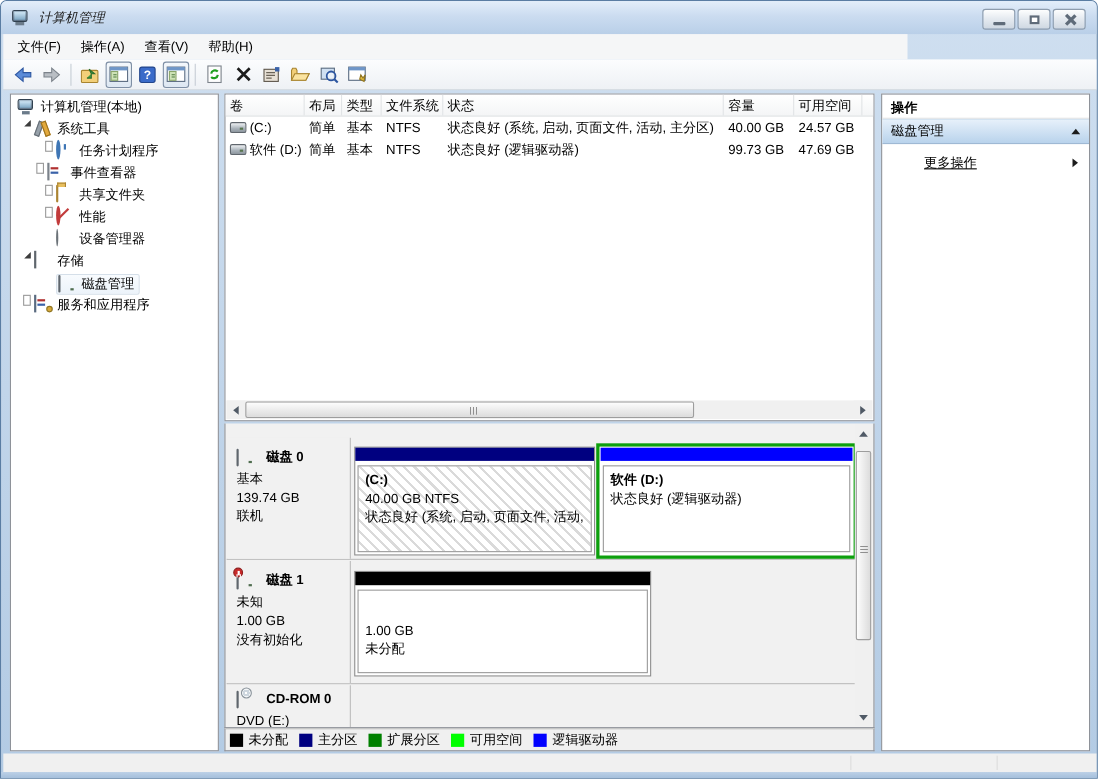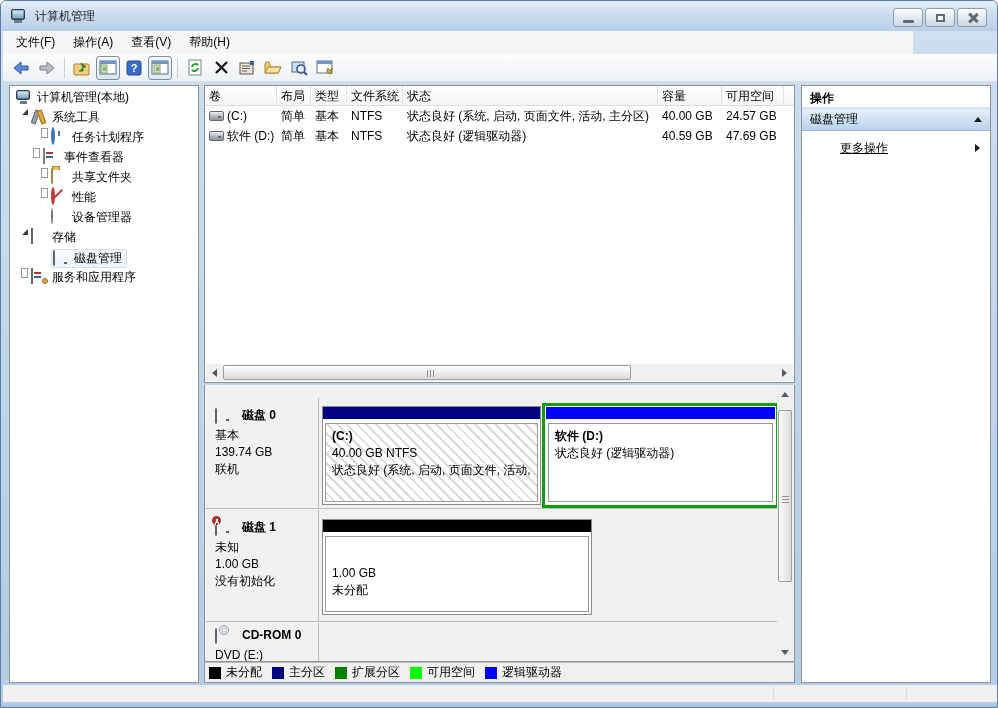--- a/index.html
+++ b/index.html
@@ -9,31 +9,31 @@
     background:linear-gradient(#cfdff0,#b3cbe4); border:1px solid #5a7da3;
     border-radius:6px 6px 0 0; overflow:hidden; }
   
   .titlebar { position:absolute; left:0; top:0; width:100%; height:30px;
     background:linear-gradient(#e3eefa,#cbdcf0 45%,#b9cfe8); display:flex; align-items:center; }
   .title-icon { width:18px; height:15px; margin:0 6px 0 10px; position:relative; }
   .title-icon .mon { position:absolute; left:0; top:0; width:14px; height:11px;
     background:linear-gradient(#9fb6c8,#51657a); border:1px solid #30404f; border-radius:2px; }
   .title-icon .scr { position:absolute; left:2px; top:2px; width:10px; height:7px; background:linear-gradient(#cfe6f5,#7fa8c5); }
   .title-icon .base { position:absolute; left:3px; top:11px; width:8px; height:3px; background:#6b7b8a; }
-  .title-text { font-size:12px; color:#222; }
+  .title-text { font-size:12px; color:#222;font-style:italic; }
   .win-btns { position:absolute; right:10px; top:7px; display:flex; gap:2px; }
   .win-btn { width:30px; height:19px; border:1px solid #8d9cad; border-radius:3px;
     background:linear-gradient(#fdfefe,#e6ebf1 45%,#cfd8e2); display:flex; align-items:center; justify-content:center; }
   .glyph-min { width:11px; height:3px; background:#5f6b79; border-radius:1px; margin-top:7px; }
   .glyph-restore { width:9px; height:8px; border:2px solid #5f6b79; background:#fff; }
   .glyph-close { position:relative; width:11px; height:11px; }
   .glyph-close:before,.glyph-close:after { content:""; position:absolute; left:5px; top:0; width:2.5px; height:12px; background:#5f6b79; }
   .glyph-close:before { transform:rotate(45deg); } .glyph-close:after { transform:rotate(-45deg); }
   
-  .menubar { position:absolute; left:2px; top:30px; width:910px; height:23px;
+  .menubar { position:absolute; left:2px; top:30px; width:822px; height:23px;
     background:#f5f6f7; display:flex; align-items:center; padding-left:4px; }
   .menu-item { padding:3px 9px; }
   .toolbar { position:absolute; left:2px; top:53px; width:994px; height:28px;
     background:linear-gradient(#fcfdfe,#eef1f5); border-bottom:1px solid #d8dde2;
     display:flex; align-items:center; padding-left:6px; gap:2px; }
   .tb-btn { width:24px; height:24px; display:flex; align-items:center; justify-content:center; }
   .tb-toggle { border:1px solid #7e8fa5; border-radius:3px; background:linear-gradient(#f4f8fc,#dde7f2); }
   .tb-sep { width:1px; height:20px; background:#c6cdd5; margin:0 3px; }
   
   .panel { position:absolute; background:#fff; border:1px solid #8e9299; }
@@ -332,21 +332,21 @@
     </div>
     <div class="lv-row">
       <div class="lv-cell" style="width:72px">
           <span class="vol-ic"></span>
           <span>软件 (D:)</span>
         </div>
       <div class="lv-cell" style="width:34px">简单</div>
       <div class="lv-cell" style="width:36px">基本</div>
       <div class="lv-cell" style="width:56px">NTFS</div>
       <div class="lv-cell" style="width:255px">状态良好 (逻辑驱动器)</div>
-      <div class="lv-cell" style="width:64px">40.59 GB</div>
+      <div class="lv-cell" style="width:64px">99.73 GB</div>
       <div class="lv-cell" style="width:62px">47.69 GB</div>
     </div>
     <div class="hscroll">
       <div class="sc-btn" style="left:0">
           <span class="arr-l"></span>
         </div>
       <div class="h-thumb">
           <span class="grip-h"></span>
         </div>
       <div class="sc-btn" style="right:0">

